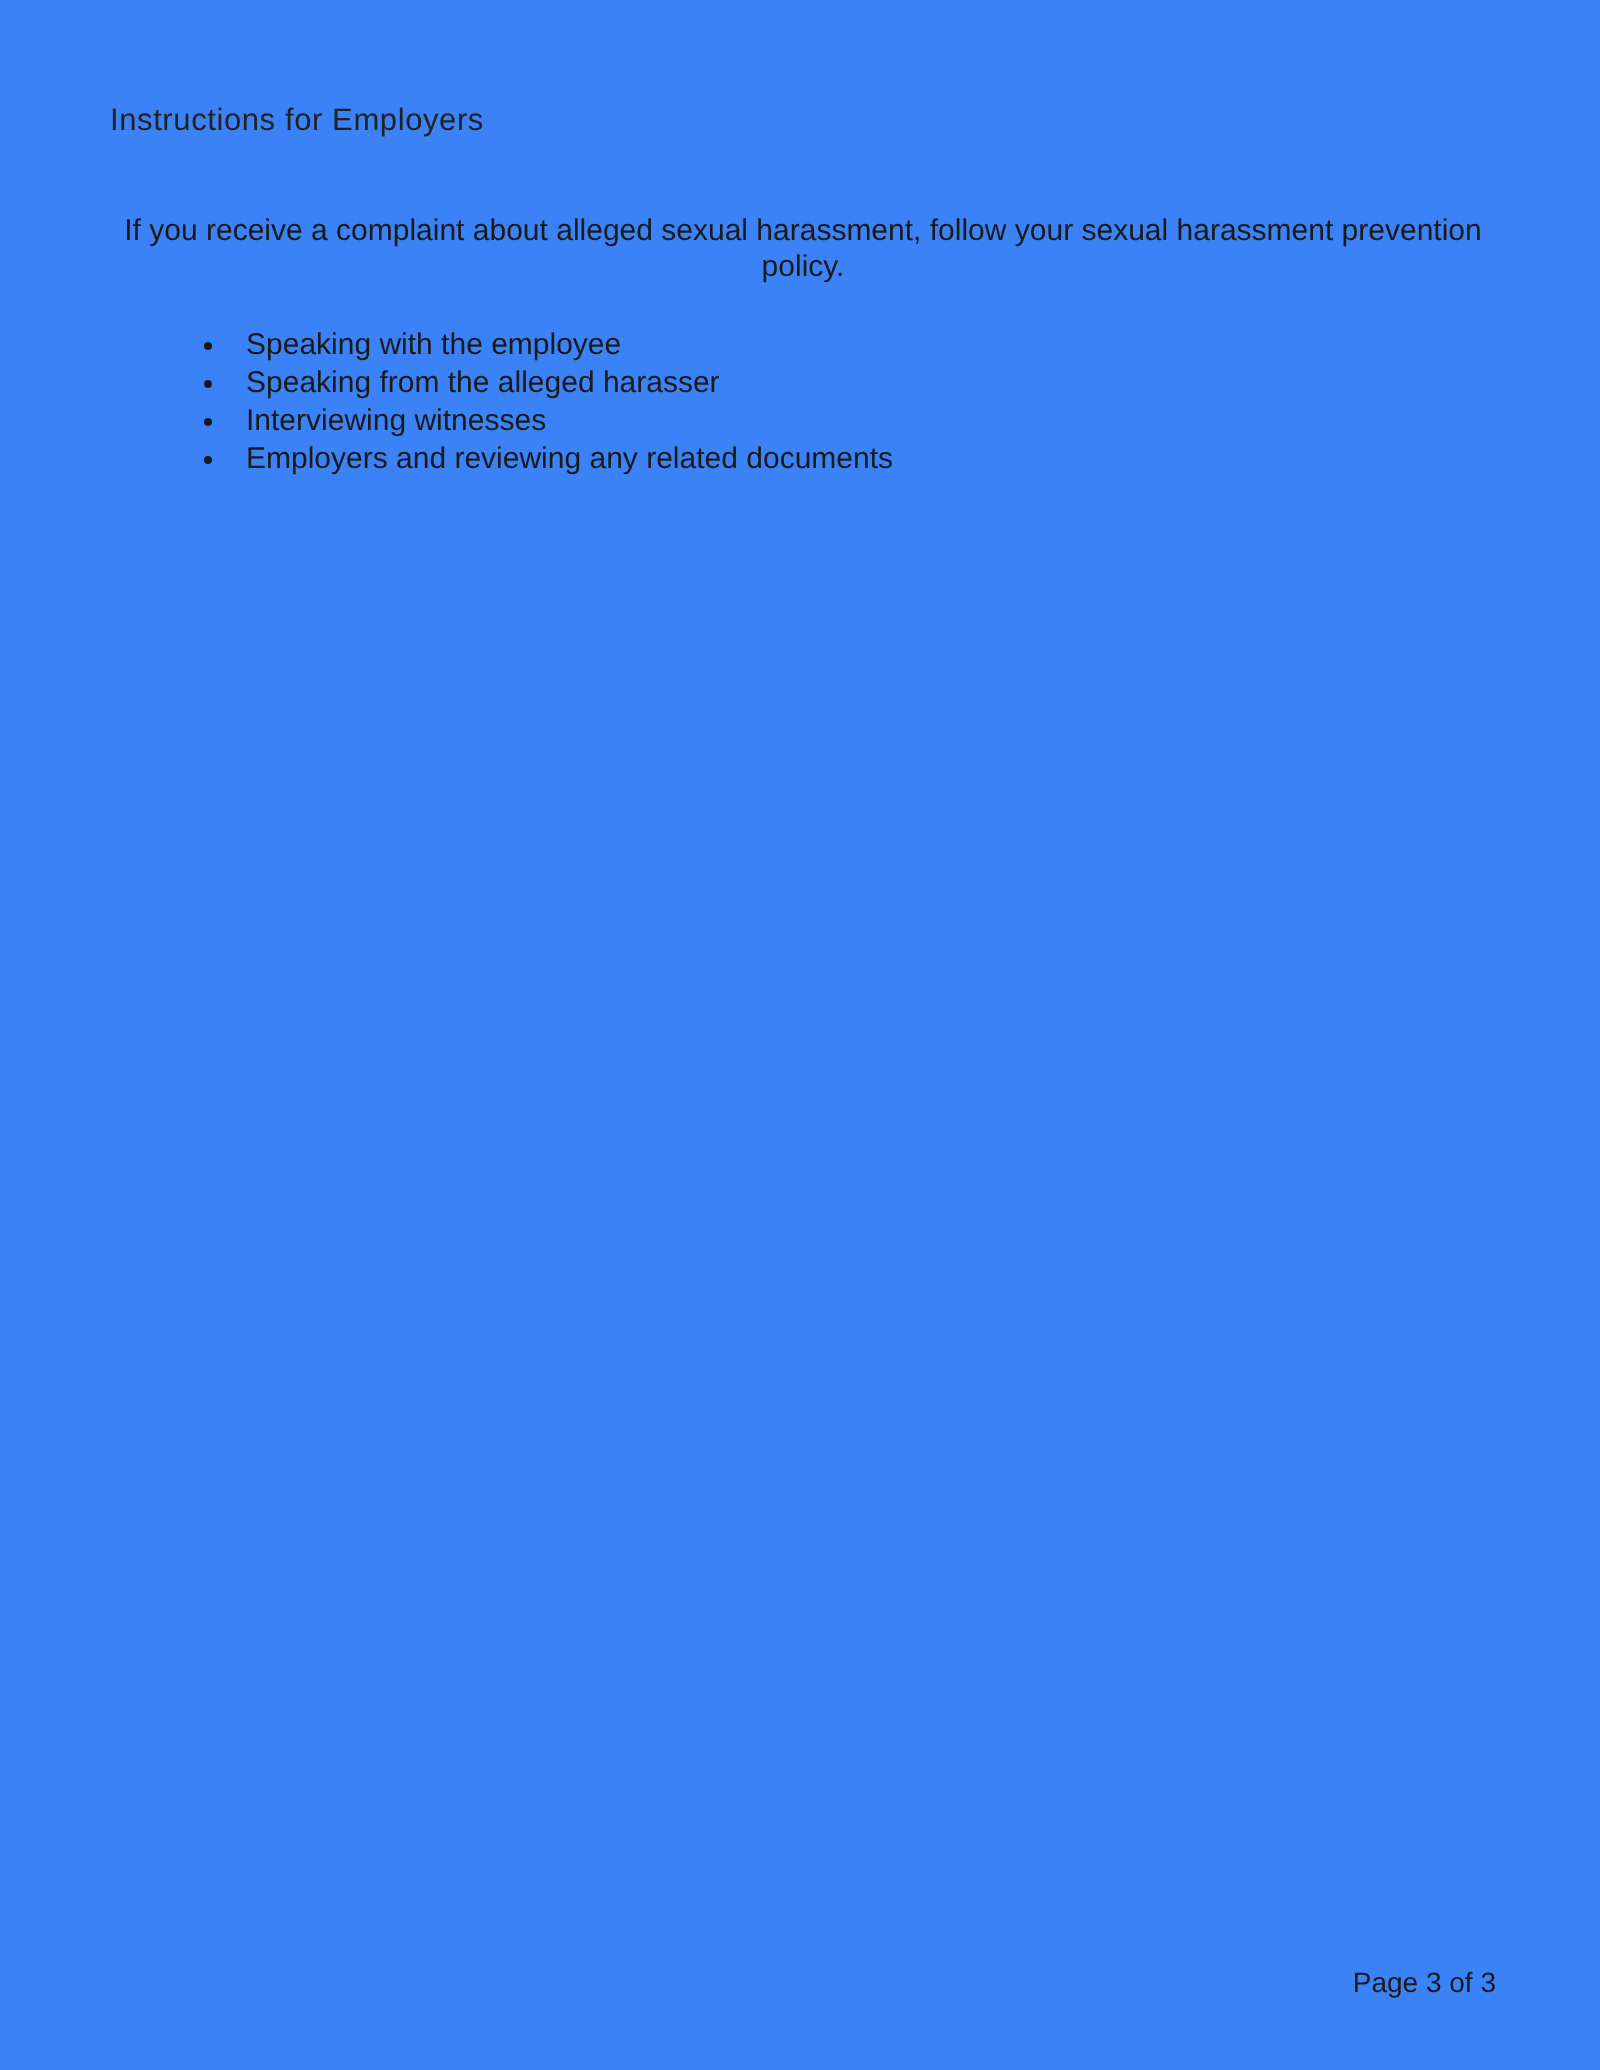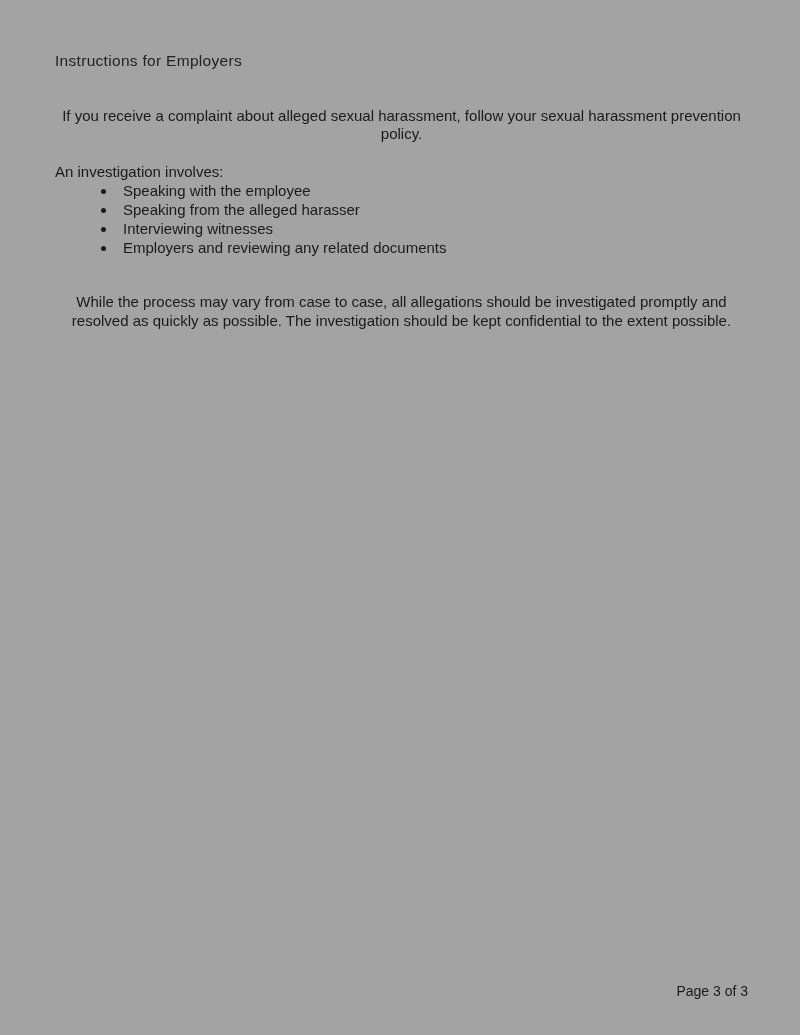--- a/index.html
+++ b/index.html
@@ -4,21 +4,21 @@
 <style>
   html, body {
     margin: 0;
     padding: 0;
     background: #ffffff;
   }
   .page {
     position: relative;
     width: 800px;
     height: 1035px;
-    background: #a3a3a3;
+    background: #3b82f6;
     font-family: "Liberation Sans", "DejaVu Sans", sans-serif;
     color: #1a1a1a;
     box-sizing: border-box;
     overflow: hidden;
   }
   .content {
     position: absolute;
     top: 52px;
     left: 55px;
     right: 52px;
@@ -64,30 +64,28 @@
 </head>
 <body>
 
 <div class="page">
   <div class="content">
 
     <h1 class="doc-title">Instructions for Employers</h1>
 
     <p class="para">If you receive a complaint about alleged sexual harassment, follow your sexual harassment prevention policy.</p>
 
-    <p class="lead">An investigation involves:</p>
 
     <ul class="bullet-list">
       <li>Speaking with the employee</li>
       <li>Speaking from the alleged harasser</li>
       <li>Interviewing witnesses</li>
       <li>Employers and reviewing any related documents</li>
     </ul>
 
     <div class="spacer"></div>
 
-    <p class="para">While the process may vary from case to case, all allegations should be investigated promptly and resolved as quickly as possible. The investigation should be kept confidential to the extent possible.</p>
 
 
   </div>
 
   <div class="footer">Page 3 of 3</div>
 </div>
 
 </body></html>

